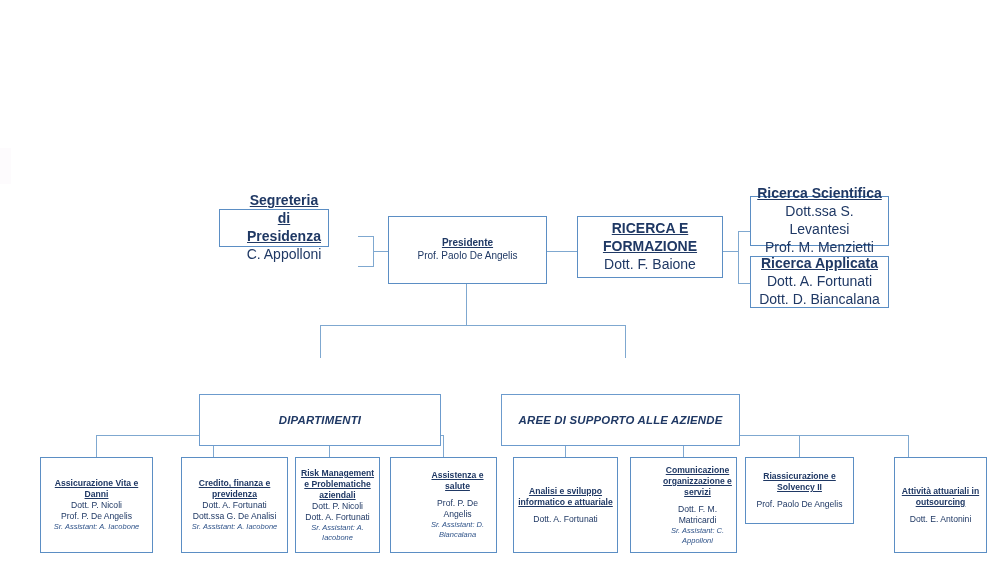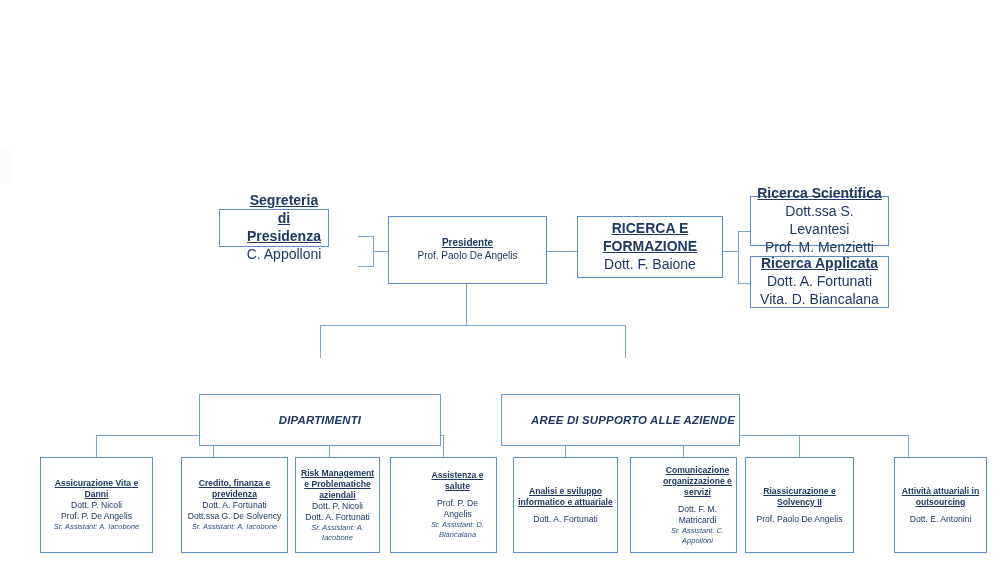--- a/index.html
+++ b/index.html
@@ -138,42 +138,42 @@
 
   <div class="node sz-md" style="left:750px; top:196px; width:139px; height:50px;">
     <span class="title">Ricerca Scientifica</span>
     <span class="person">Dott.ssa S. Levantesi</span>
     <span class="person">Prof. M. Menzietti</span>
   </div>
 
   <div class="node sz-md" style="left:750px; top:256px; width:139px; height:52px;">
     <span class="title">Ricerca Applicata</span>
     <span class="person">Dott. A. Fortunati</span>
-    <span class="person">Vita. D. Biancalana</span>
+    <span class="person">Dott. D. Biancalana</span>
   </div>
 
   <div class="node group-node" style="left:199px; top:358px; width:242px; height:52px;">
     <span class="title">DIPARTIMENTI</span>
   </div>
 
-  <div class="node group-node" style="left:501px; top:358px; width:239px; height:52px;align-items:flex-end;">
+  <div class="node group-node" style="left:501px; top:358px; width:239px; height:52px;">
     <span class="title">AREE DI SUPPORTO ALLE AZIENDE</span>
   </div>
 
   <div class="node sz-sm" style="left:40px; top:457px; width:113px; height:96px;">
     <span class="title">Assicurazione Vita e Danni</span>
     <span class="person">Dott. P. Nicoli</span>
     <span class="person">Prof. P. De Angelis</span>
     <span class="assistant">Sr. Assistant: A. Iacobone</span>
   </div>
 
   <div class="node sz-sm" style="left:149px; top:457px; width:107px; height:96px;margin-left:32px;">
     <span class="title">Credito, finanza e previdenza</span>
     <span class="person">Dott. A. Fortunati</span>
-    <span class="person">Dott.ssa G. De Solvency</span>
+    <span class="person">Dott.ssa G. De Analisi</span>
     <span class="assistant">Sr. Assistant: A. Iacobone</span>
   </div>
 
   <div class="node sz-sm" style="left:275px; top:457px; width:85px; height:96px;margin-left:20px;">
     <span class="title">Risk Management e Problematiche aziendali</span>
     <span class="person">Dott. P. Nicoli</span>
     <span class="person">Dott. A. Fortunati</span>
     <span class="assistant">Sr. Assistant: A. Iacobone</span>
   </div>
 
@@ -190,21 +190,21 @@
     <span class="person">Dott. A. Fortunati</span>
   </div>
 
   <div class="node sz-sm" style="left:630px; top:457px; width:107px; height:96px;padding-left:32px;">
     <span class="title">Comunicazione organizzazione e servizi</span>
     <span class="spacer"></span>
     <span class="person">Dott. F. M. Matricardi</span>
     <span class="assistant">Sr. Assistant: C. Appolloni</span>
   </div>
 
-  <div class="node sz-sm" style="left:745px; top:457px; width:109px; height:96px;">
+  <div class="node sz-sm" style="left:745px; top:457px; width:109px; height:67px;">
     <span class="title">Riassicurazione e Solvency II</span>
     <span class="spacer"></span>
     <span class="person">Prof. Paolo De Angelis</span>
   </div>
 
   <div class="node sz-sm" style="left:894px; top:457px; width:93px; height:96px;">
     <span class="title">Attività attuariali in outsourcing</span>
     <span class="spacer"></span>
     <span class="person">Dott. E. Antonini</span>
   </div>

